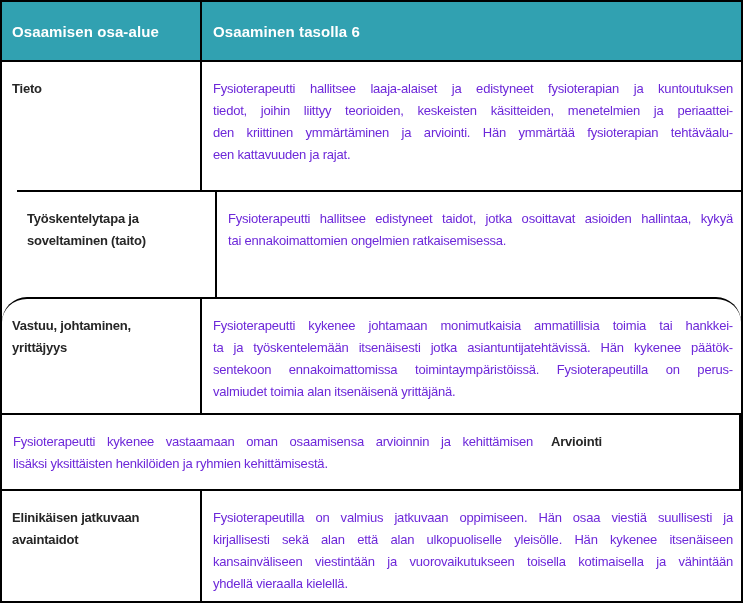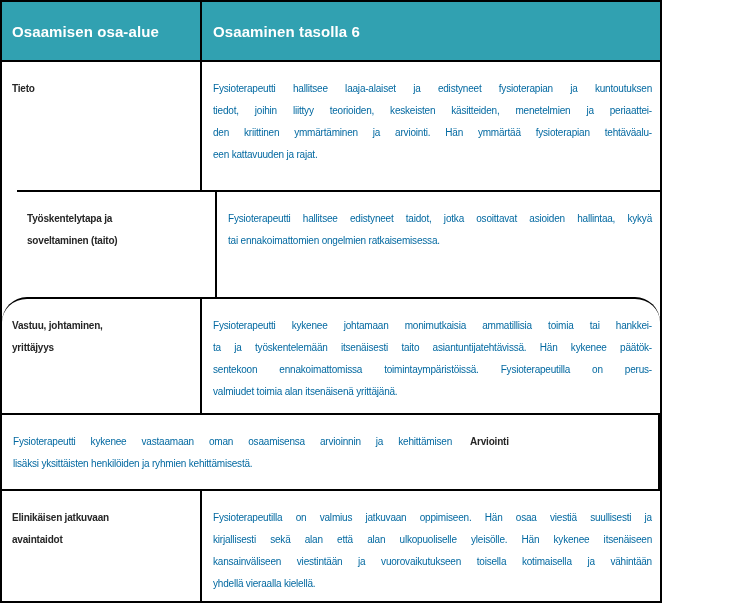--- a/index.html
+++ b/index.html
@@ -6,21 +6,21 @@
     margin: 0;
     padding: 0;
     background: #ffffff;
   }
   body {
     font-family: "Liberation Sans", sans-serif;
     color: #1c1c1c;
   }
   .doc-table {
     box-sizing: border-box;
-    width: 662px;
+    width: 743px;
     height: 603px;
     border: 2px solid #000000;
     display: flex;
     flex-direction: column;
     background: #ffffff;
   }
   .row {
     display: flex;
     flex-direction: row;
     border-top: 2px solid #000000;
@@ -57,28 +57,28 @@
     font-weight: bold;
     letter-spacing: 0.1px;
   }
   
   .row.r1 { min-height: 128px; }
   .row.r2 { min-height: 105px; margin-left: 15px; }
   .row.r3 { min-height: 114px; border-radius: 25px; }
   .row.r4 { min-height: 74px; }
   .row.r5 { flex: 1 1 auto; }
   .cell .textline {
-    font-size: 10px;
+    font-size: 13px;
     line-height: 22px;
     letter-spacing: -0.2px;
   }
   .cell.right .textline {
     text-align: justify;
     text-align-last: justify;
-    color: #0369a1;
+    color: #6d28d9;
   }
   .cell.right .textline:last-child {
     text-align-last: left;
   }
   .cell.left .textline {
     font-weight: bold;
     color: #262626;
     text-align: left;
   }
 </style>
@@ -119,21 +119,21 @@
       </div>
   </div>
 
   <div class="row r3">
     <div class="cell left">
         <div class="textline">Vastuu, johtaminen,</div>
         <div class="textline">yrittäjyys</div>
       </div>
     <div class="cell right">
         <div class="textline">Fysioterapeutti kykenee johtamaan monimutkaisia ammatillisia toimia tai hankkei-</div>
-        <div class="textline">ta ja työskentelemään itsenäisesti taito asiantuntijatehtävissä. Hän kykenee päätök-</div>
+        <div class="textline">ta ja työskentelemään itsenäisesti jotka asiantuntijatehtävissä. Hän kykenee päätök-</div>
         <div class="textline">sentekoon ennakoimattomissa toimintaympäristöissä. Fysioterapeutilla on perus-</div>
         <div class="textline">valmiudet toimia alan itsenäisenä yrittäjänä.</div>
       </div>
   </div>
 
   <div class="row r4">
     <div class="cell right">
         <div class="textline">Fysioterapeutti kykenee vastaamaan oman osaamisensa arvioinnin ja kehittämisen</div>
         <div class="textline">lisäksi yksittäisten henkilöiden ja ryhmien kehittämisestä.</div>
       </div>

